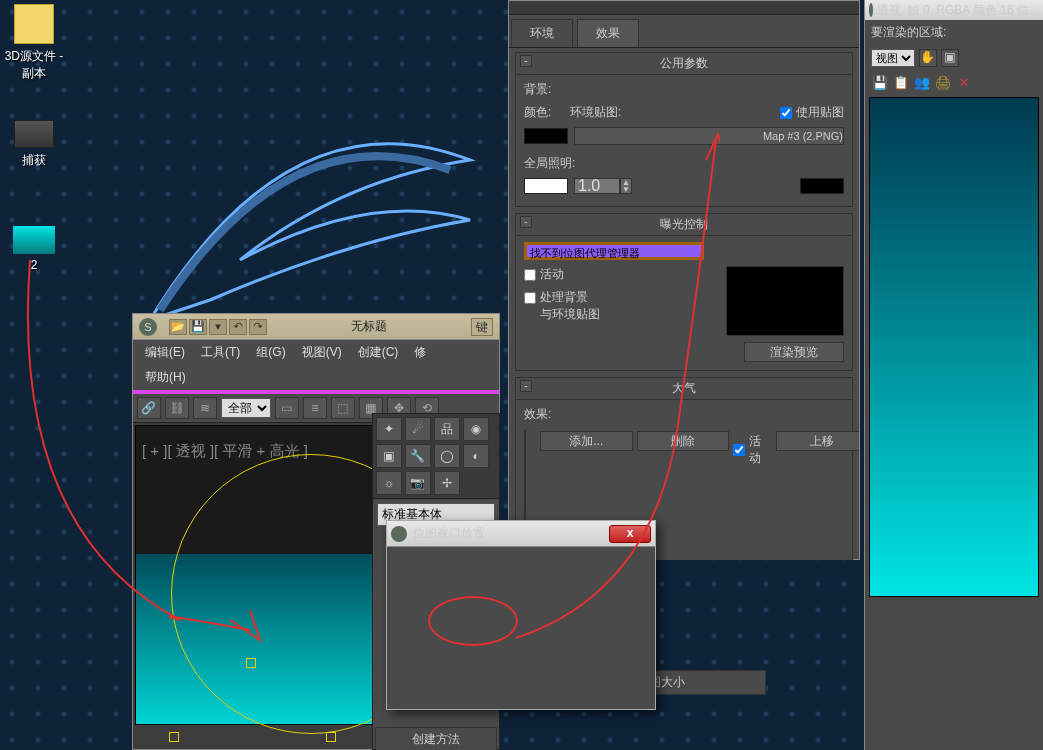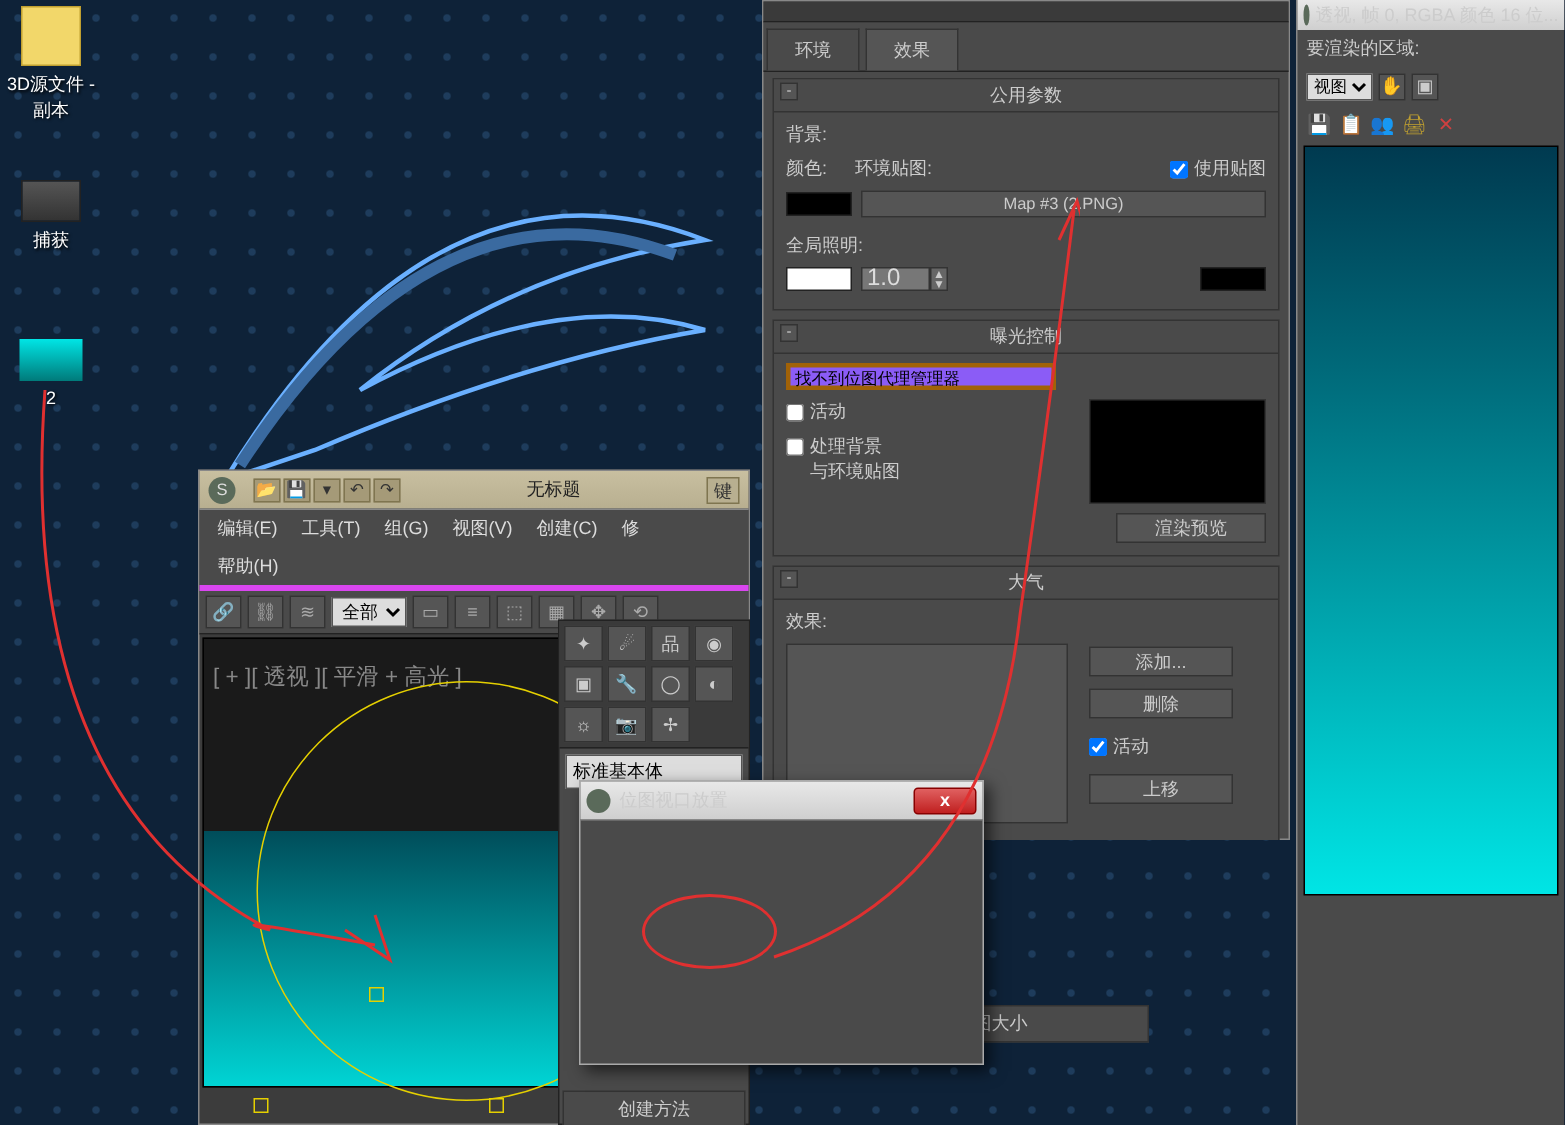--- a/index.html
+++ b/index.html
@@ -44,31 +44,31 @@
 .env-body{padding:4px 6px;height:calc(100% - 46px);overflow:hidden}
 .grp{border:1px solid #333;margin-bottom:6px;background:#4a4a4a}
 .grp-h{text-align:center;padding:2px;background:#4a4a4a;border-bottom:1px solid #333;position:relative;color:#ccc}
 .grp-h .mini{position:absolute;left:4px;top:2px;width:12px;height:12px;background:#555;border:1px solid #333;font-size:10px;line-height:10px;text-align:center}
 .grp-c{padding:6px 8px}
 .row{display:flex;align-items:center;gap:6px;margin-bottom:6px}
 .row .lbl{color:#ccc;min-width:40px}
 .swatch{width:44px;height:16px;border:1px solid #222}
 .black{background:#000}
 .white{background:#fff}
-.mapbtn{flex:1;height:18px;background:#555;border:1px solid #333;text-align:center;line-height:16px;color:#ccc;font-size:11px}
+.mapbtn{flex:1;height:18px;background:#555;border:1px solid #333;text-align:right;line-height:16px;color:#ccc;font-size:11px}
 .chk{display:flex;align-items:center;gap:4px}
 .chk input{width:12px;height:12px}
 .spin{display:flex;align-items:center}
 .spin .v{width:46px;height:16px;background:#777;border:1px solid #333;color:#ddd;padding:0 3px;line-height:14px;font-size:16px}
 .spin .ar{width:12px;height:16px;background:#666;border:1px solid #333;font-size:8px;line-height:7px;text-align:center}
 .dd{width:180px;height:18px;background:#8b5cf6;color:#000;border:3px solid #a16207;padding:0 3px;line-height:16px;font-size:11px}
 .prev{width:118px;height:70px;background:#000;border:1px solid #333;margin-left:auto}
 .btn{width:100px;height:20px;background:#555;border:1px solid #333;text-align:center;line-height:18px;color:#ccc;margin:2px auto;cursor:default}
 .atmo-list{width:188px;height:120px;background:#555;border:1px solid #333}
-.atmo-btns{display:flex;flex-direction:column;gap:4px;margin-left:8px}
+.atmo-btns{display:flex;flex-direction:row;gap:4px;margin-left:8px}
 .atmo-btns .btn{width:96px}
 
 .modal{position:absolute;left:386px;top:520px;width:270px;height:190px;background:#4a4a4a;border:1px solid #aaa;box-shadow:4px 4px 10px rgba(0,0,0,.6);z-index:10}
 .modal-t{height:26px;background:linear-gradient(#e8e8e8,#cfcfcf);display:flex;align-items:center;padding:0 4px;color:#222;border-bottom:1px solid #888}
 .modal-t .logo{width:16px;height:16px;border-radius:50%;background:#5a6a5a;margin-right:6px}
 .modal-t .x{margin-left:auto;width:42px;height:18px;background:linear-gradient(#e06060,#c02020);border:1px solid #800;border-radius:3px;color:#fff;text-align:center;line-height:15px;font-weight:bold}
 .modal-b{padding:16px 18px;color:#ddd}
 .modal-b .msg{margin-bottom:14px}
 .modal-b .opts{margin-left:26px}
 .modal-b .opts .chk{margin-bottom:6px}

